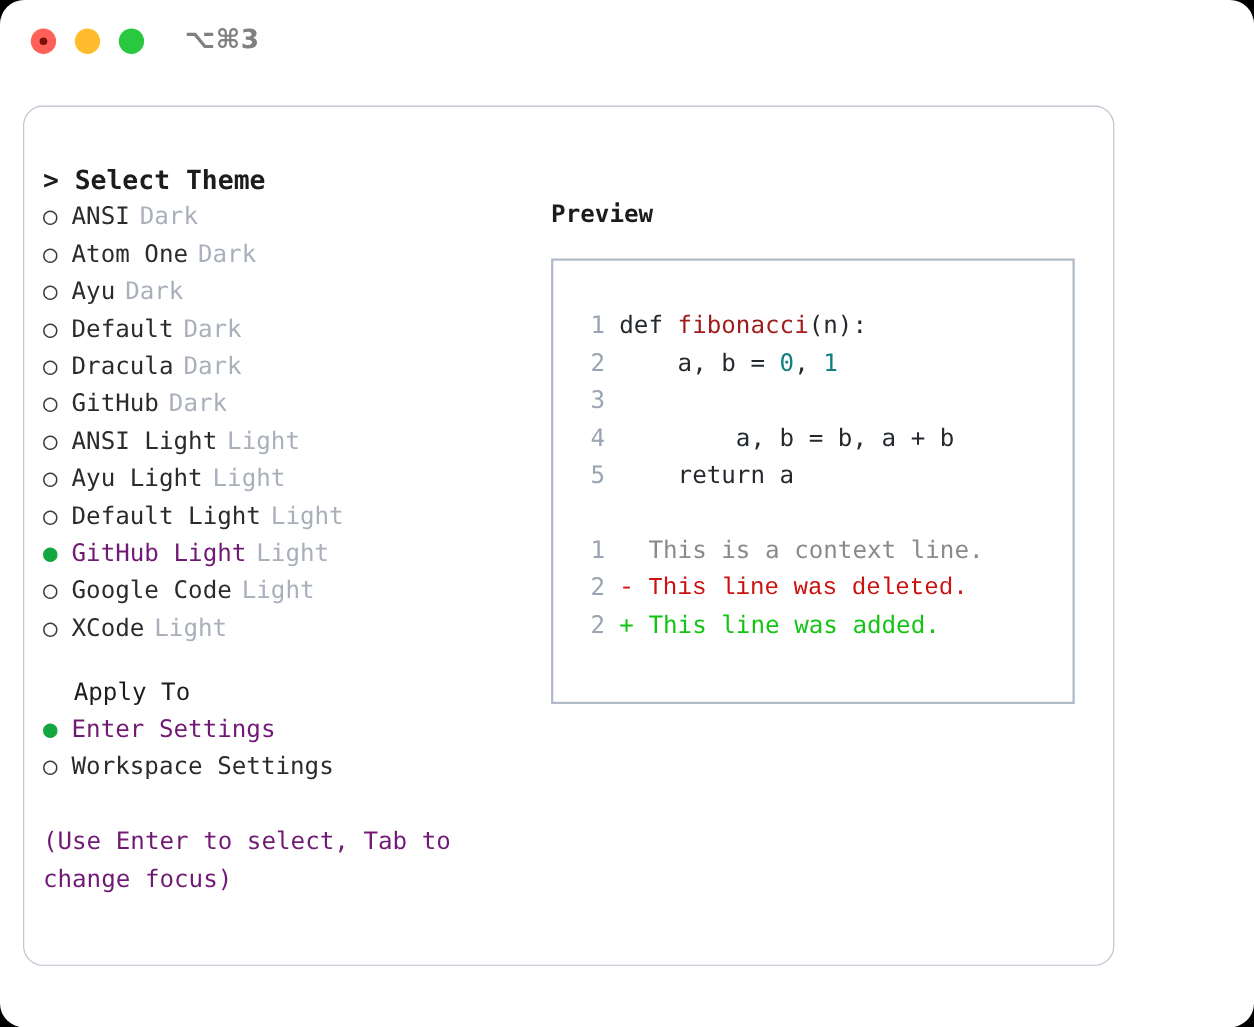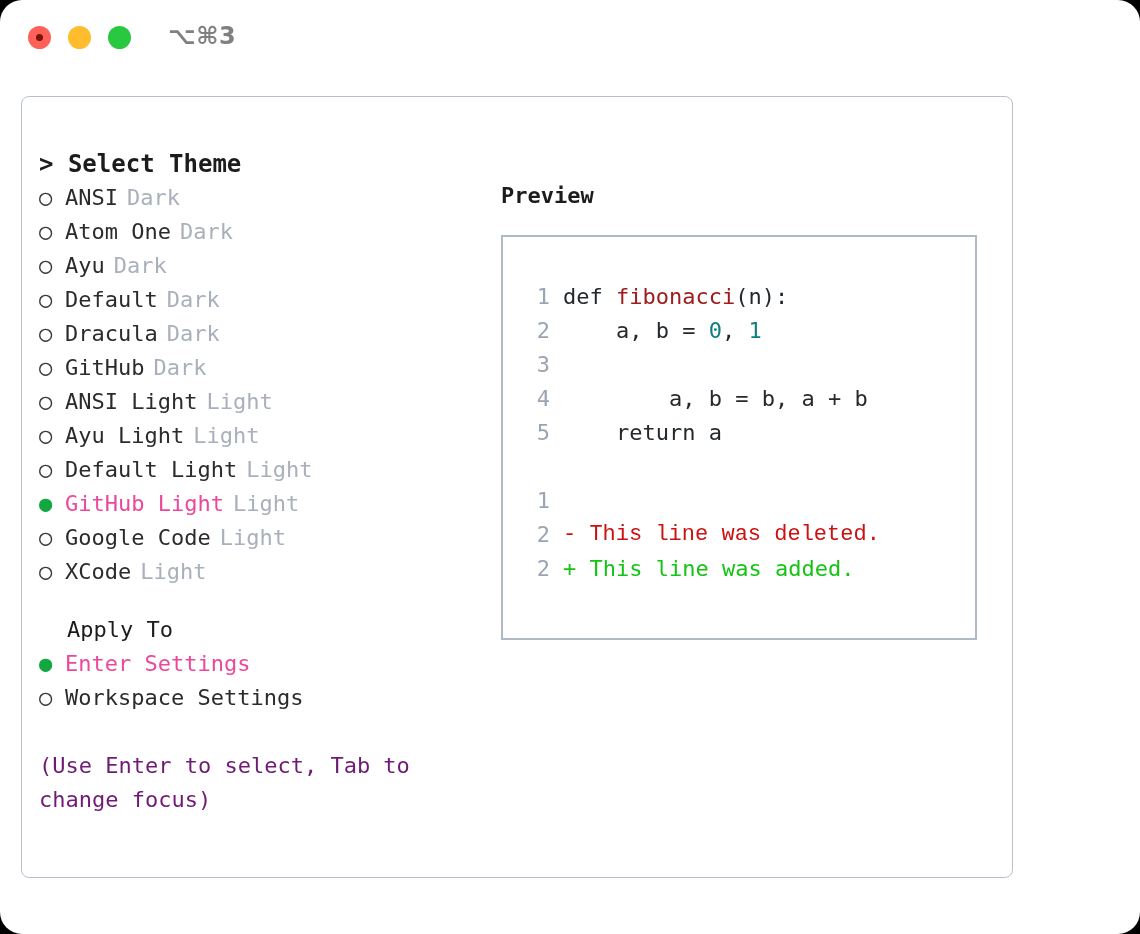--- a/index.html
+++ b/index.html
@@ -71,21 +71,21 @@
   }
 
   
   .panel {
     position: absolute;
     left: 21px;
     top: 96px;
     width: 992px;
     height: 782px;
     border: 1px solid #b8c0cc;
-    border-radius: 8px;
+    border-radius: 18px;
     box-sizing: border-box;
     background: #ffffff;
   }
 
   
   .left-col {
     position: absolute;
     left: 17px;
     top: 50px;
     width: 460px;
@@ -107,21 +107,21 @@
   }
   .opt-marker {
     display: inline-block;
     width: 26px;
     font-size: 22px;
     color: #3a3a3a;
     flex: 0 0 auto;
   }
   .opt-row.selected .opt-marker { color: #12a83f; }
   .opt-label { color: #2b2b2b; }
-  .opt-row.selected .opt-label { color: #ec4899; }
+  .opt-row.selected .opt-label { color: #701a75; }
   .opt-suffix { color: #a9b0bb; padding-left: 9px; }
 
   .subsection {
     margin-top: 24px;
   }
   .subsection-title {
     font-size: 22px;
     color: #1c1c1c;
     line-height: 34px;
     padding-left: 28px;
@@ -233,21 +233,21 @@
       <div class="preview-box">
         <div id="code-block">
             <div class="code-line"><span class="ln">1</span><span><span class="code-text">def </span><span class="tok-fn">fibonacci</span><span class="code-text">(n):</span></span></div>
             <div class="code-line"><span class="ln">2</span><span><span class="code-text">    a, b = </span><span class="tok-num">0</span><span class="code-text">, </span><span class="tok-num">1</span></span></div>
             <div class="code-line"><span class="ln">3</span></div>
             <div class="code-line"><span class="ln">4</span><span><span class="code-text">        a, b = b, a + b</span></span></div>
             <div class="code-line"><span class="ln">5</span><span><span class="code-text">    return a</span></span></div>
           </div>
         <div class="spacer-line"></div>
         <div id="diff-block">
-            <div class="code-line"><span class="ln">1</span></div>
+            <div class="code-line"><span class="ln">1</span><span class="tok-ctx">  This is a context line.</span></div>
             <div class="code-line"><span class="ln">2</span><span class="tok-del">- This line was deleted.</span></div>
             <div class="code-line"><span class="ln">2</span><span class="tok-add">+ This line was added.</span></div>
           </div>
       </div>
     </div>
 
   </div>
 </div>
 
 </body></html>

